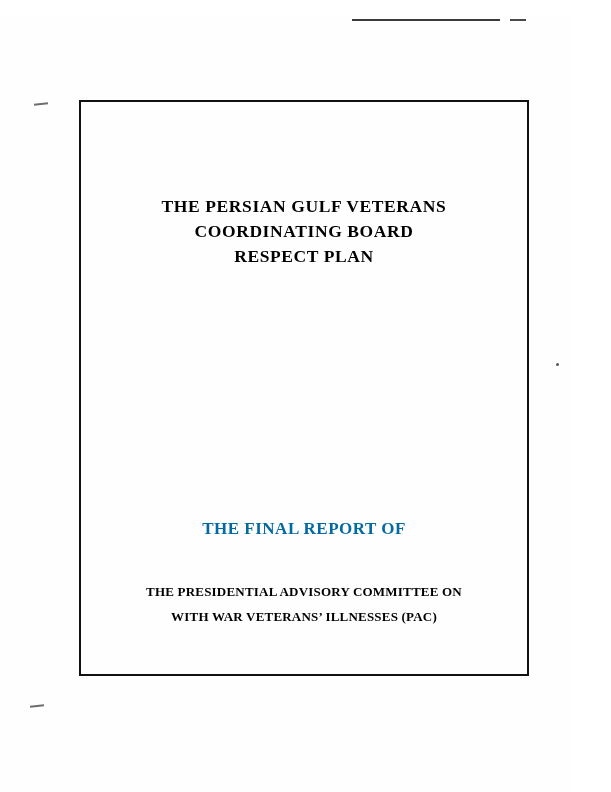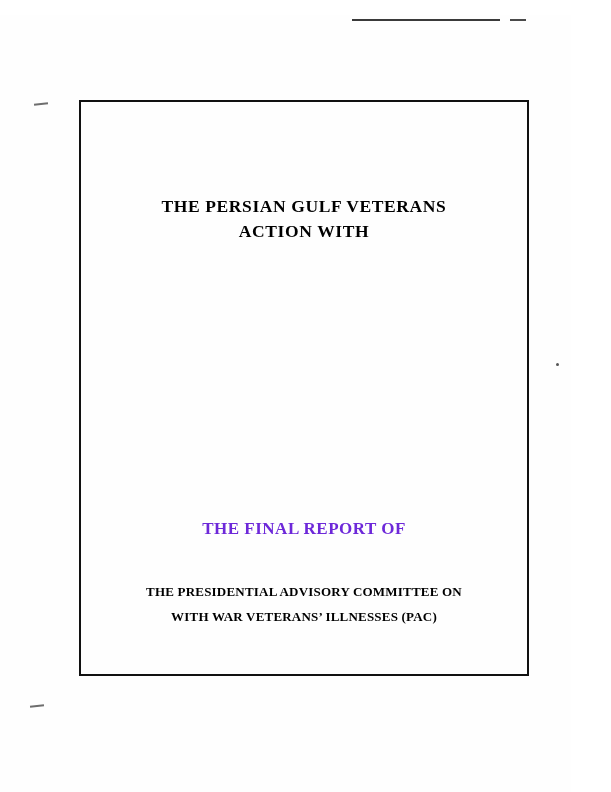--- a/index.html
+++ b/index.html
@@ -121,21 +121,21 @@
     left: 0;
     right: 0;
     top: 417px;
     text-align: center;
   }
   .final-line {
     font-family: "Liberation Serif", serif;
     font-weight: bold;
     font-size: 17px;
     letter-spacing: 0.5px;
-    color: #6d28d9;
+    color: #0369a1;
   }
 
   .pac-block {
     position: absolute;
     left: -10px;
     right: -10px;
     top: 477px;
     text-align: center;
   }
   .pac-line {
@@ -156,21 +156,22 @@
   <div class="scan-top-line-b"></div>
   <div class="scan-tick t1"></div>
   <div class="scan-tick t2"></div>
   <div class="scan-dot"></div>
 
   <div class="frame">
     <div class="frame-inner">
 
       <div class="title-block">
         <div class="title-line">THE PERSIAN GULF VETERANS</div>
-        <div class="title-line">ACTION WITH</div>
+        <div class="title-line">COORDINATING BOARD</div>
+        <div class="title-line">RESPECT PLAN</div>
       </div>
 
 
       <div class="final-block">
         <div class="final-line">THE FINAL REPORT OF</div>
       </div>
 
       <div class="pac-block">
         <div class="pac-line">THE PRESIDENTIAL ADVISORY COMMITTEE ON</div>
         <div class="pac-line">WITH WAR VETERANS’ ILLNESSES (PAC)</div>

